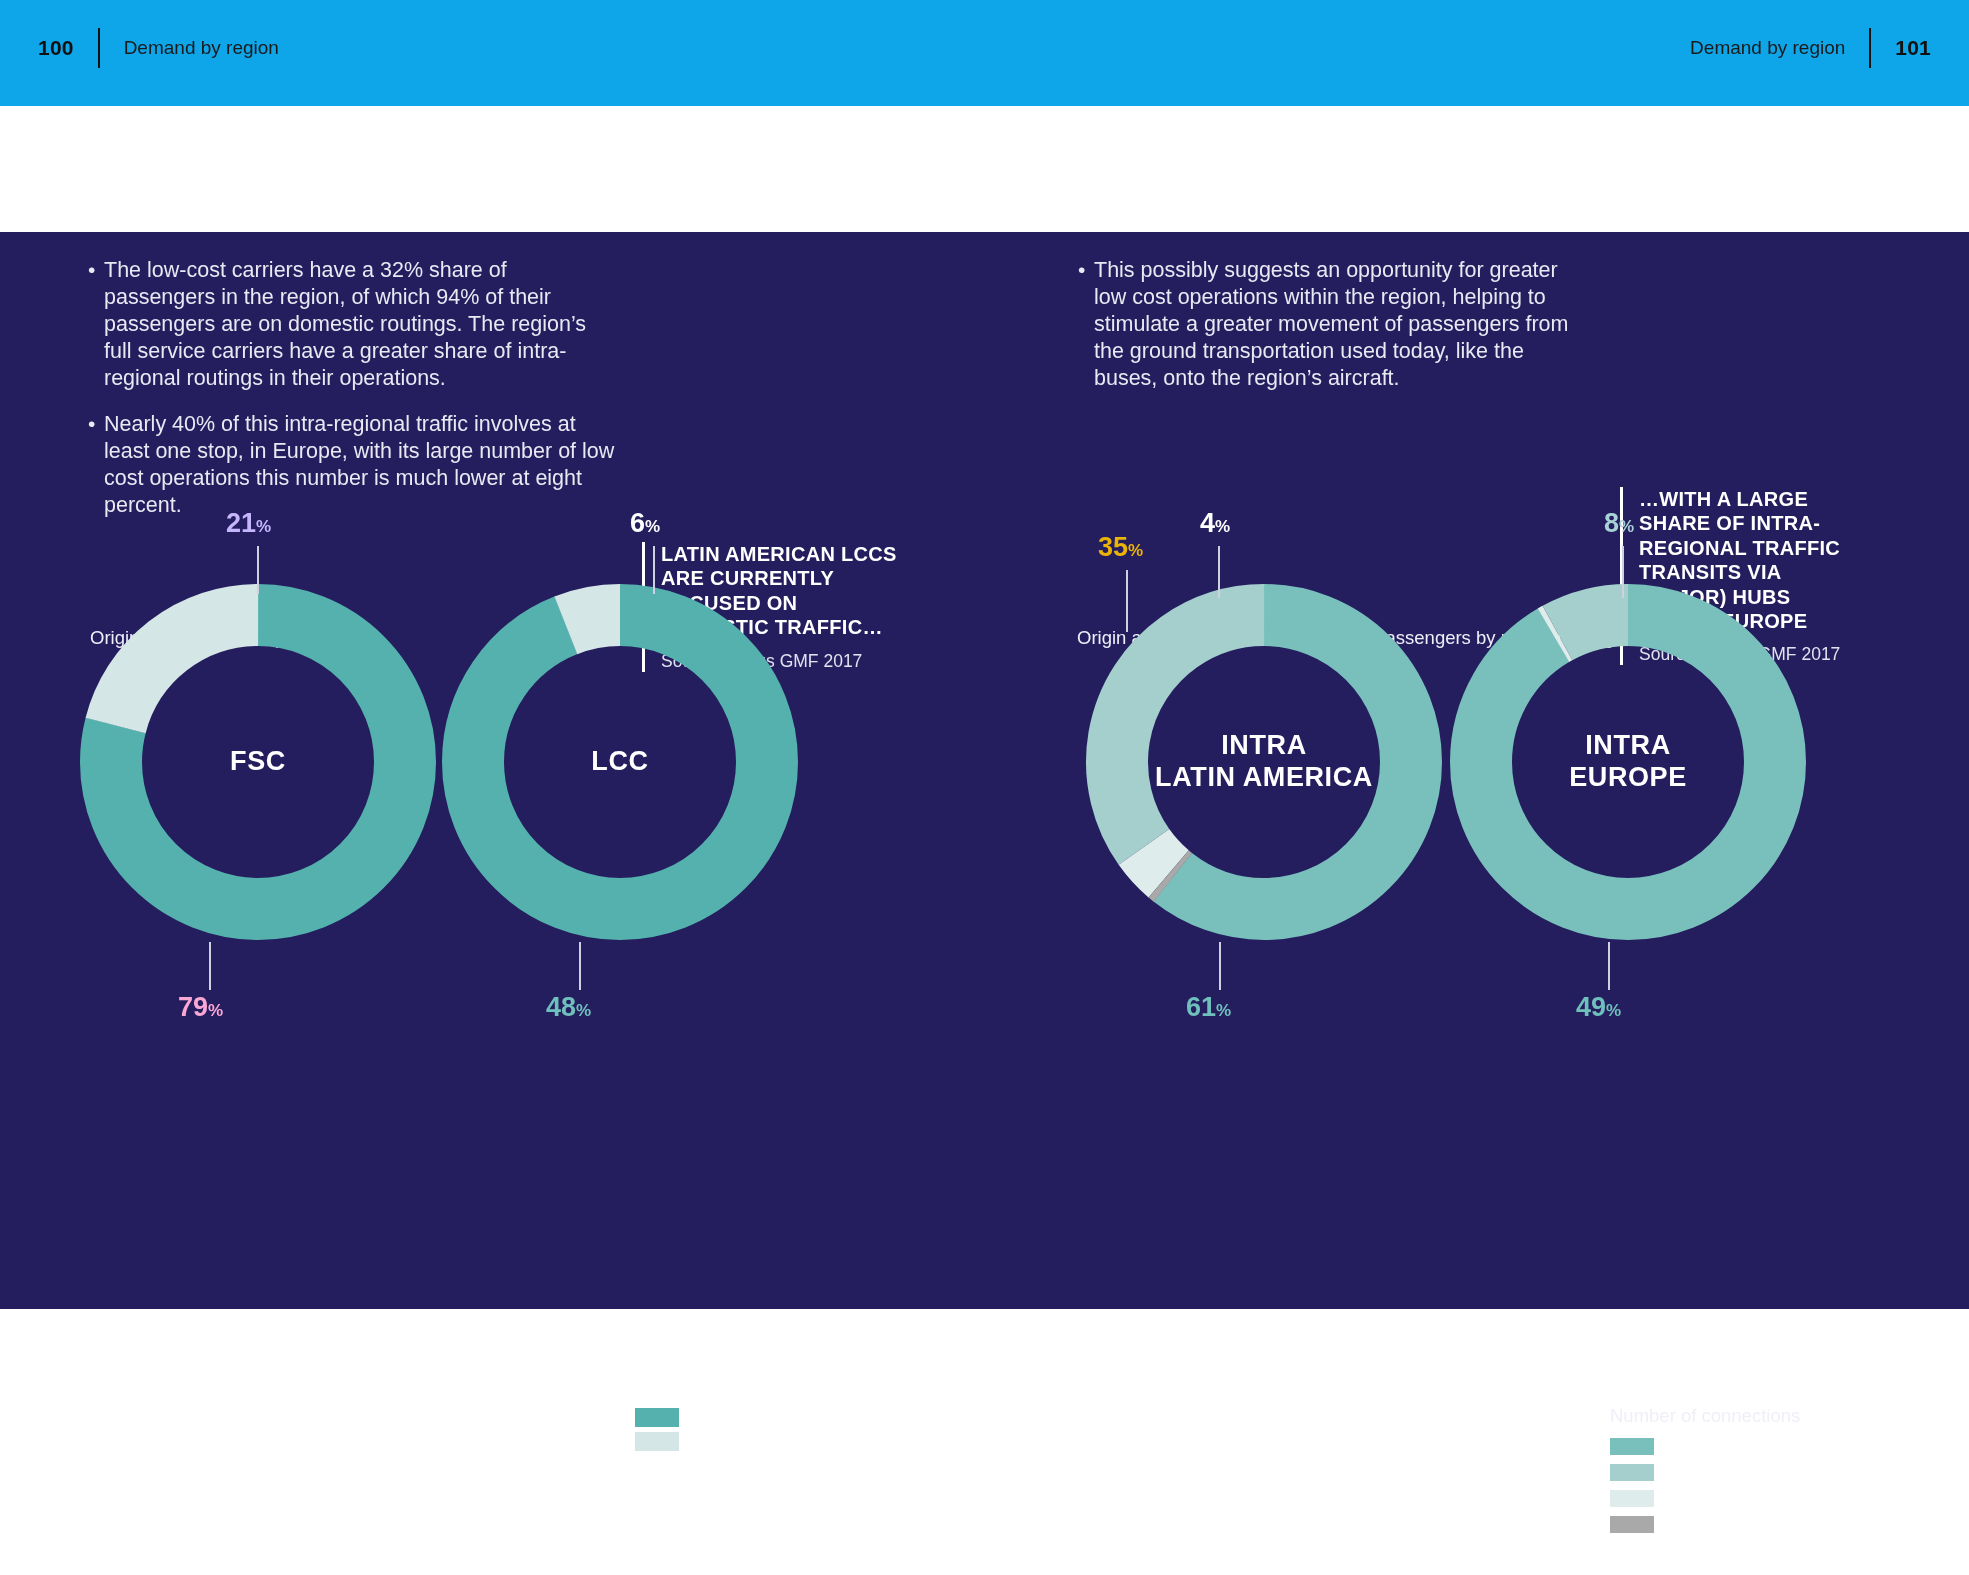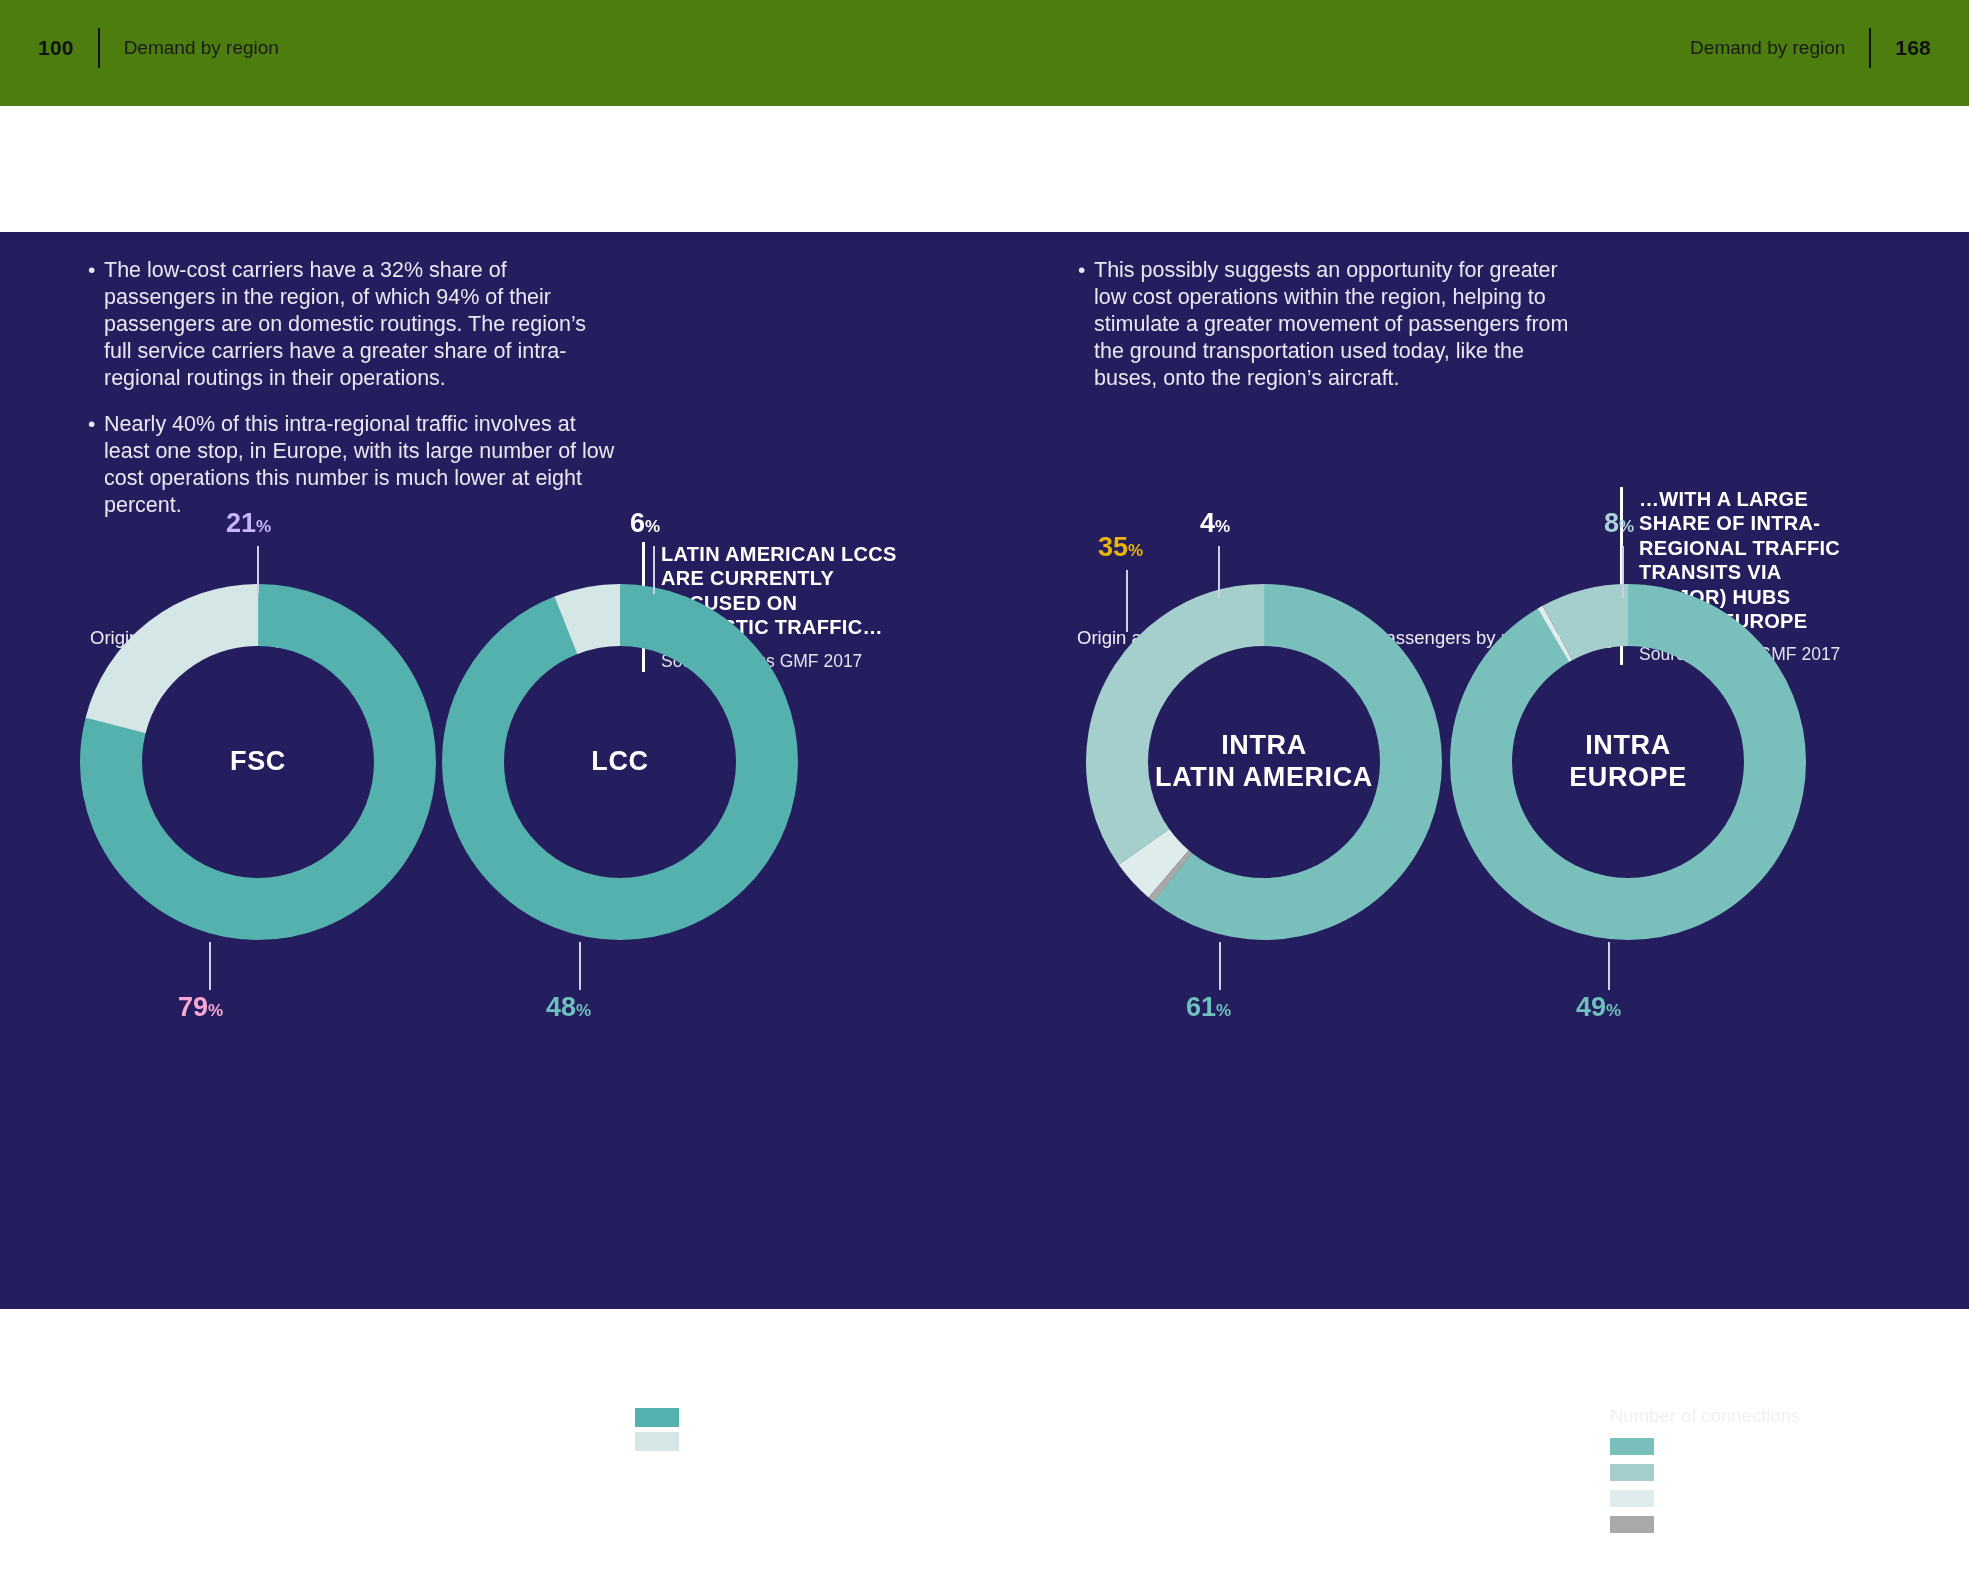--- a/index.html
+++ b/index.html
@@ -4,21 +4,21 @@
 <style>
   html,body{margin:0;padding:0;}
   body{
     width:1969px;height:1575px;
     background:#ffffff;
     font-family:"Liberation Sans", sans-serif;
     position:relative;
     overflow:hidden;
   }
   
-  .page-header{position:absolute;top:0;left:0;width:1969px;height:106px;background:#4d7c0f;}
+  .page-header{position:absolute;top:0;left:0;width:1969px;height:106px;background:#0ea5e9;}
   .hdr-left{position:absolute;left:38px;top:28px;display:flex;align-items:center;}
   .hdr-right{position:absolute;right:38px;top:28px;display:flex;align-items:center;}
   .folio{font-size:21px;font-weight:bold;color:#111;letter-spacing:.2px;}
   .hdr-rule{width:2px;height:40px;background:#111;margin:0 24px;display:inline-block;}
   .hdr-title{font-size:19px;color:#1a1a1a;}
 
   
   .panel{
     position:absolute;left:0;top:232px;width:1969px;height:1077px;
     background:#241e5e;
@@ -83,21 +83,21 @@
 
 <div class="page-header">
   <div class="hdr-left">
     <span class="folio">100</span>
     <span class="hdr-rule"></span>
     <span class="hdr-title">Demand by region</span>
   </div>
   <div class="hdr-right">
     <span class="hdr-title">Demand by region</span>
     <span class="hdr-rule"></span>
-    <span class="folio">168</span>
+    <span class="folio">101</span>
   </div>
 </div>
 
 <div class="panel">
 
   <div class="bullets left">
     <div class="bullet">
       <span class="dot">•</span>
       <span class="txt">The low-cost carriers have a 32% share of passengers in the region, of which 94% of their passengers are on domestic routings. The region’s full service carriers have a greater share of intra-regional routings in their operations.</span>
     </div>

